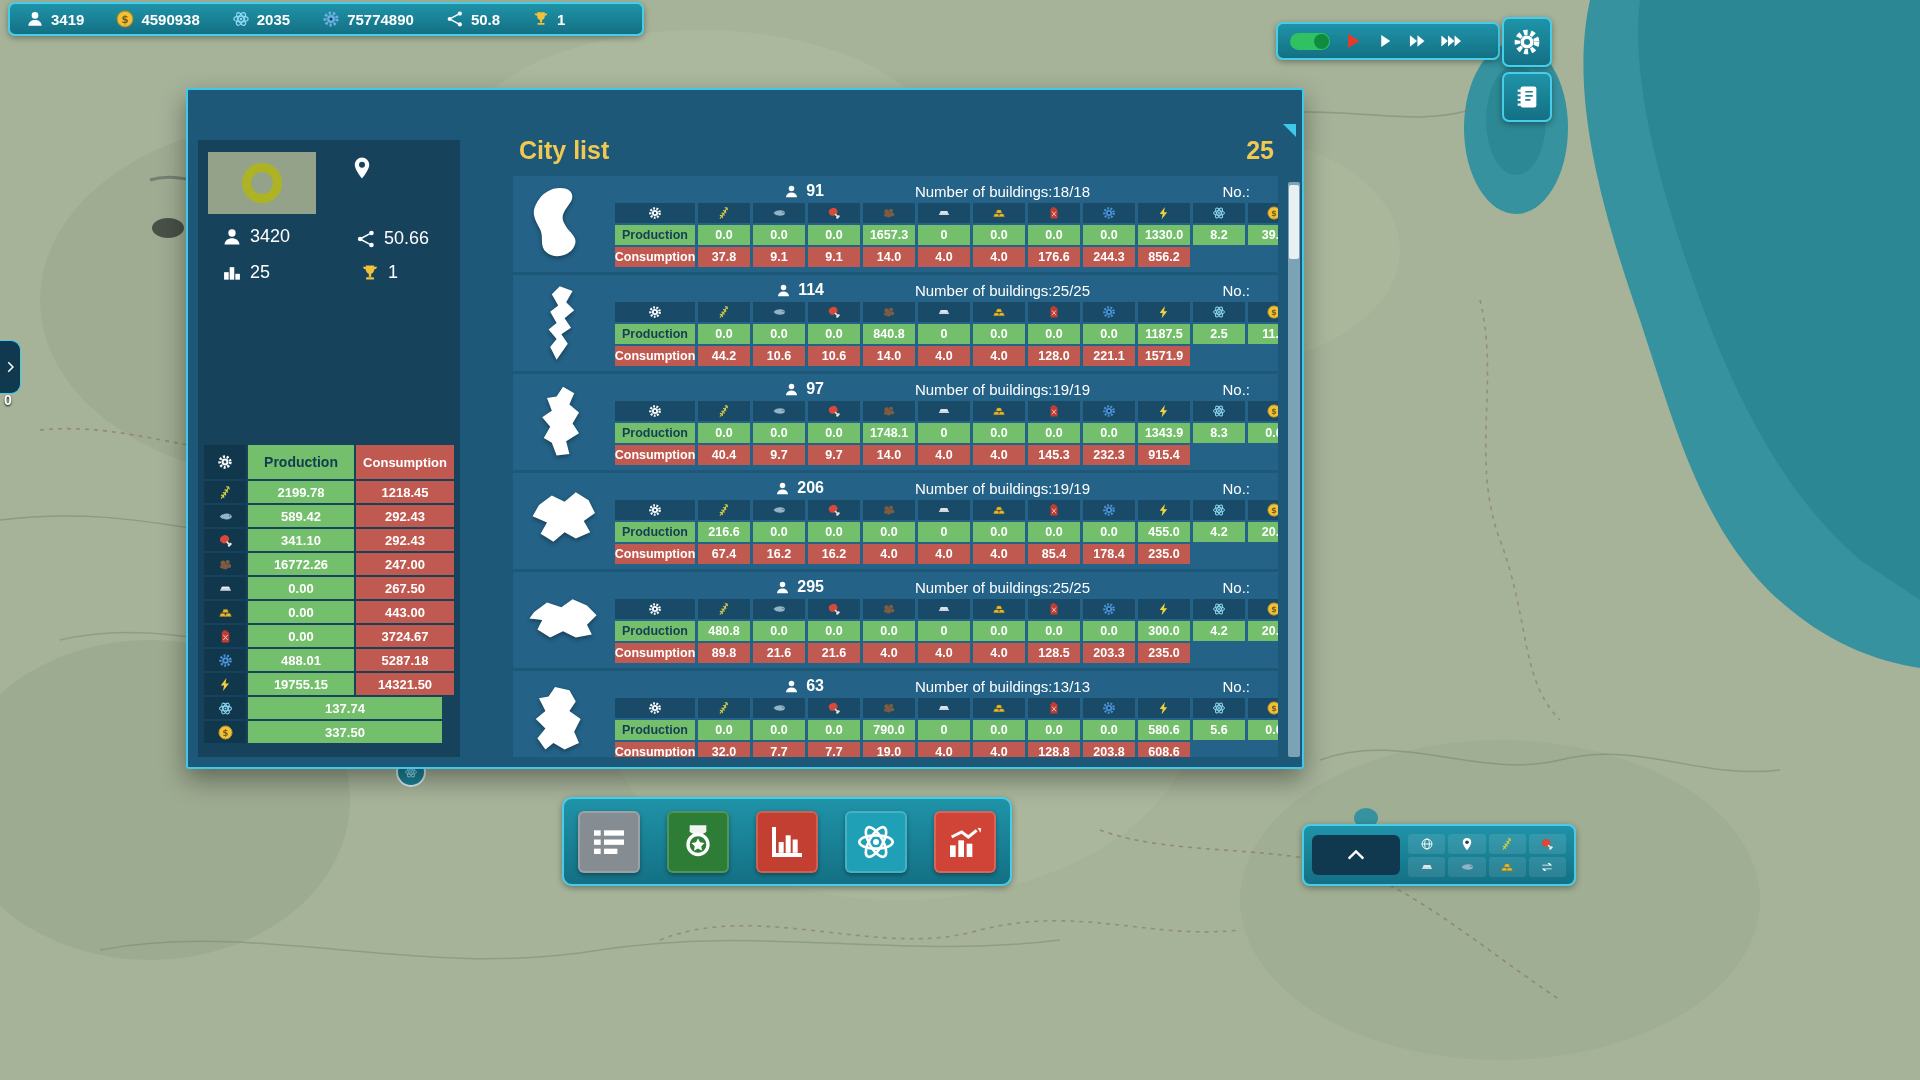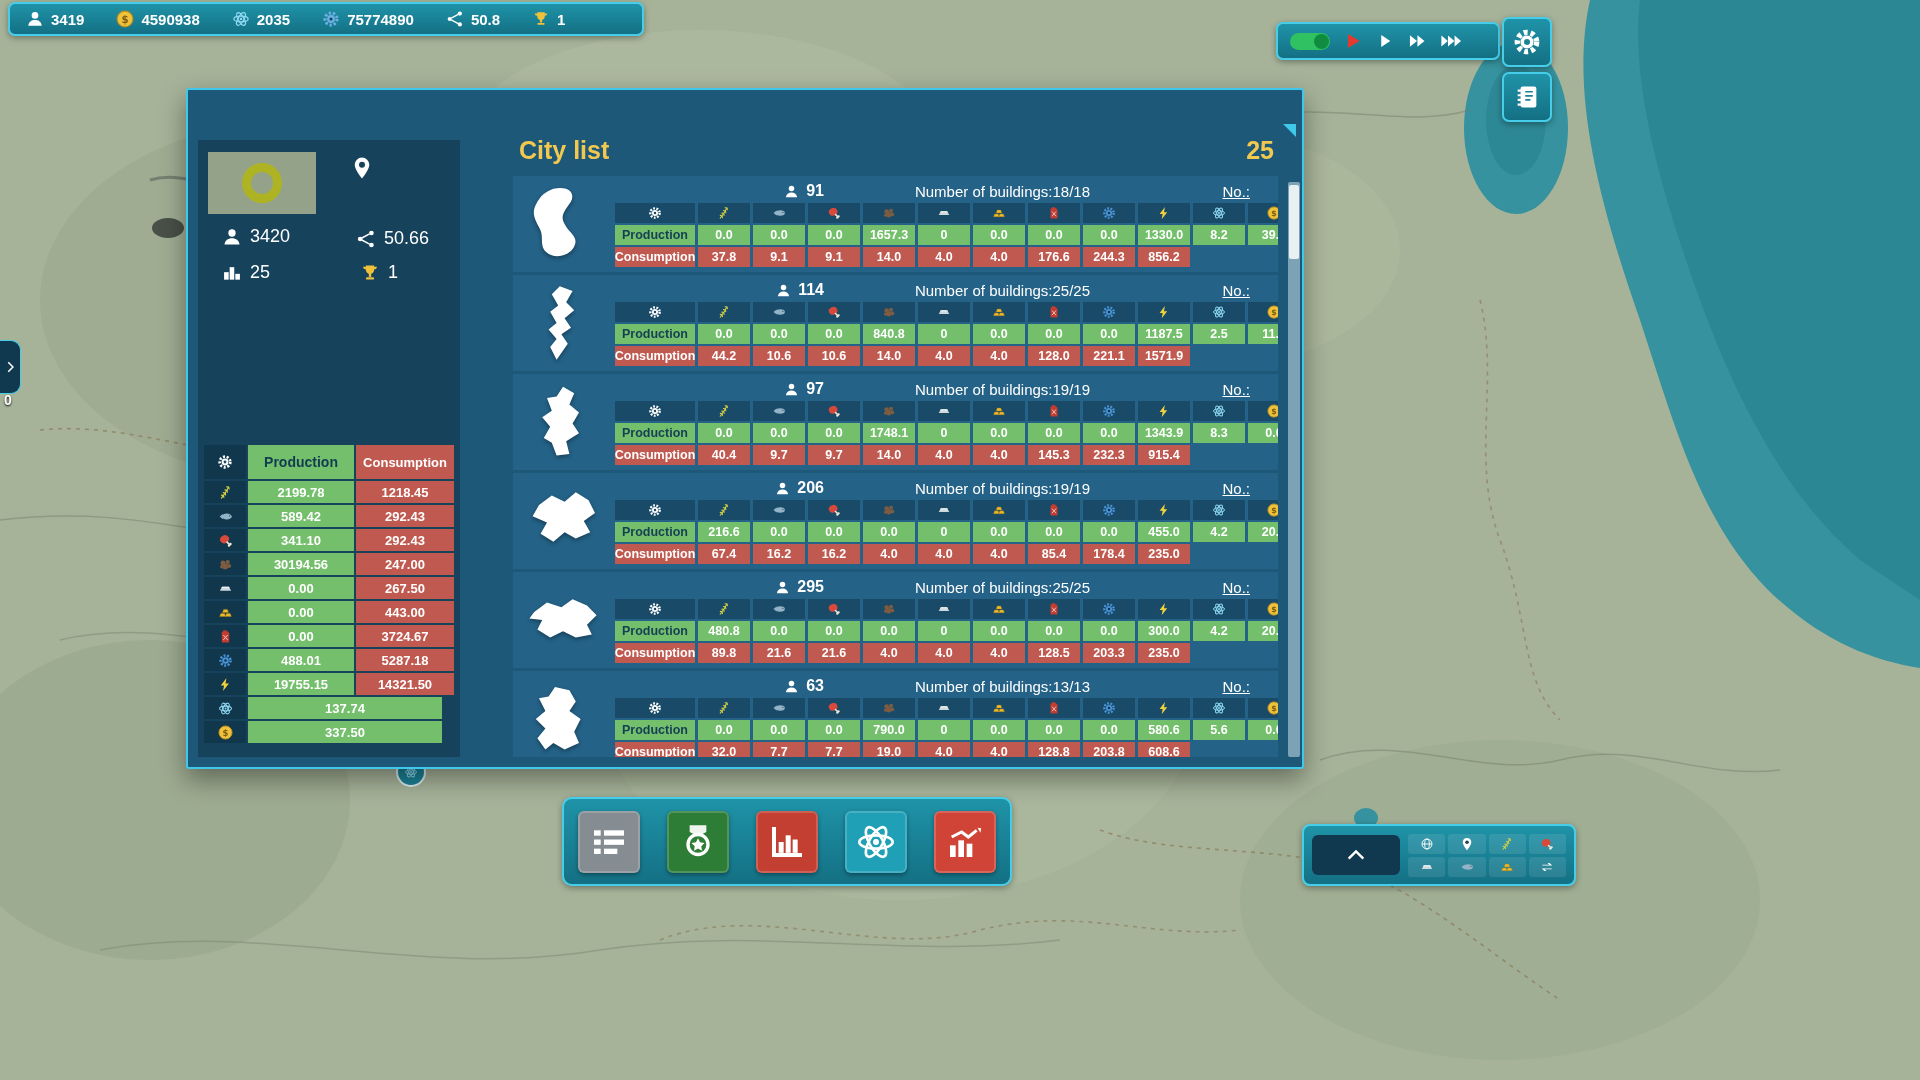--- a/index.html
+++ b/index.html
@@ -55,21 +55,21 @@
   .cl-head{display:flex;justify-content:space-between;align-items:center;height:44px;padding:0 14px 0 6px;}
   .cl-title,.cl-count{color:#f2c84e;font-size:25px;font-weight:bold;}
   .cards{position:absolute;top:48px;left:0;right:10px;bottom:0;overflow:hidden;}
   .card{height:96px;background:#246287;margin-bottom:3px;display:flex;cursor:pointer;}
   .card-shape{flex:0 0 100px;display:flex;align-items:center;justify-content:center;}
   .card-shape svg{width:80px;height:80px;filter:drop-shadow(0 2px 2px rgba(0,0,0,.35));}
   .card-body{flex:1;padding:3px 8px 0 2px;}
   .card-head{height:24px;display:grid;grid-template-columns:1fr auto 1fr;align-items:center;color:#fff;font-size:15px;}
   .head-pop{justify-self:end;margin-right:46px;display:flex;align-items:center;gap:7px;font-weight:bold;font-size:16px;}
   .head-bld{position:relative;left:45px;}
-  .head-no{justify-self:end;display:flex;gap:24px;text-decoration:underline;}
+  .head-no{justify-self:end;display:flex;gap:24px;}
   .head-no .num{min-width:26px;text-align:right;font-weight:bold;}
   .trow{display:flex;gap:3px;margin-bottom:2px;}
   .chcell{width:52px;flex:0 0 52px;height:20px;background:#194b68;display:flex;align-items:center;justify-content:center;}
   .chcell.first{width:80px;flex:0 0 80px;}
   .tlabel{width:80px;flex:0 0 80px;height:20px;display:flex;align-items:center;justify-content:center;font-size:12.5px;font-weight:bold;}
   .tlabel.prod{background:#74bf6c;color:#153f54;}
   .tlabel.cons{background:#c05a50;color:#fff;}
   .cells{display:flex;gap:3px;}
   .val{width:52px;flex:0 0 52px;height:20px;display:flex;align-items:center;justify-content:center;color:#fff;font-size:12.5px;font-weight:bold;}
   .val.green{background:#74bf6c;}
@@ -362,21 +362,21 @@
                 <span class="i15" data-icon="coal-icon">
                   <svg viewBox="0 0 24 24" fill="#7d5c41">
                     <circle cx="8" cy="9.5" r="4"></circle>
                     <circle cx="15.5" cy="8" r="3.4"></circle>
                     <circle cx="11.5" cy="15" r="4.6"></circle>
                     <circle cx="17.8" cy="14.5" r="3.2"></circle>
                     <circle cx="6" cy="15.5" r="2.8"></circle>
                   </svg>
                 </span>
               </div>
-    <div class="ct-prod">30194.56</div>
+    <div class="ct-prod">16772.26</div>
     <div class="ct-cons">247.00</div>
   </div>
             <div class="ct-row">
     <div class="ct-icon">
                 <span class="i15" data-icon="iron-icon">
                   <svg viewBox="0 0 24 24">
                     <path d="M6.5 9h11l3.5 6.5H3z" fill="#cfd8de"></path>
                     <path d="M6.5 9h11l1.2 2.2H5.3z" fill="#eef3f6"></path>
                   </svg>
                 </span>

